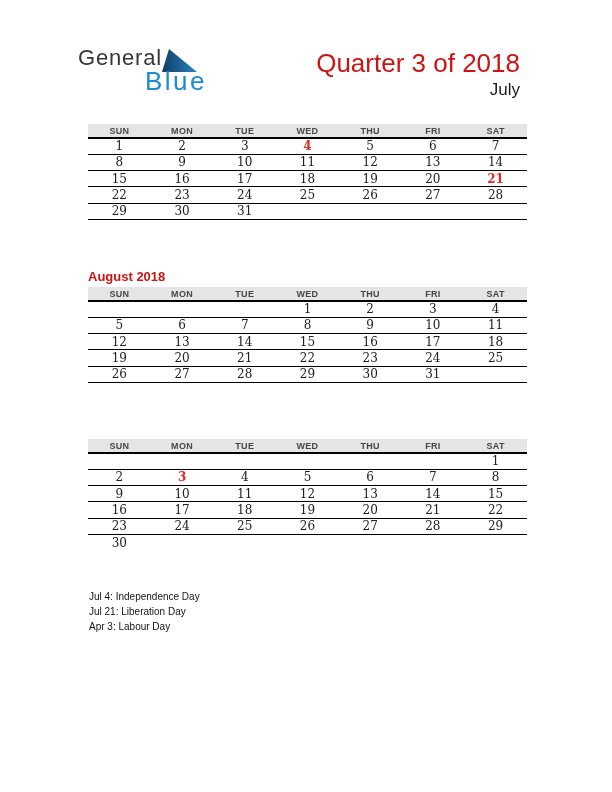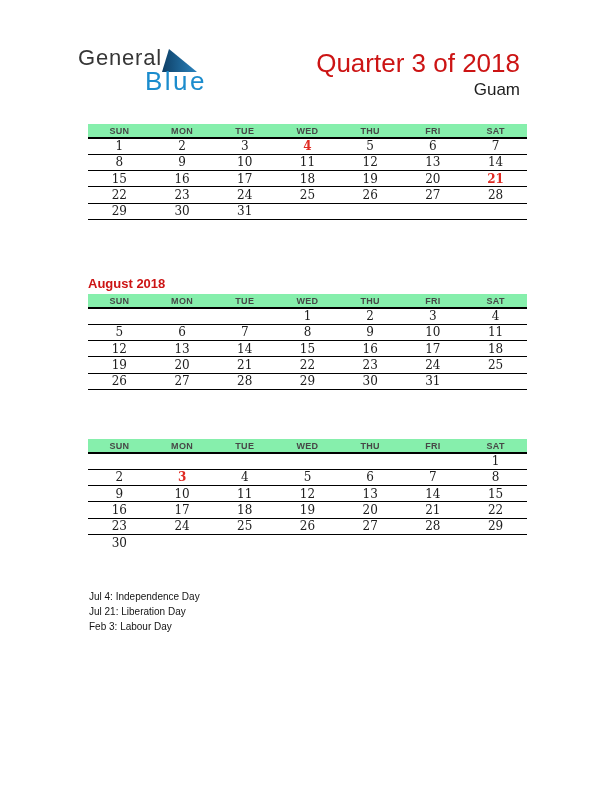--- a/index.html
+++ b/index.html
@@ -15,25 +15,25 @@
                text-align:right; margin-top:-5px; padding-right:1px; }
 
   
   .title-block { position:absolute; right:92px; top:48px; text-align:right; }
   .title { font-size:26px; color:#cc1414; line-height:30px; }
   .subtitle { font-size:17px; color:#1d1d1d; line-height:22px; margin-top:1px; }
 
   
   .month { position:absolute; left:88px; width:439px; }
   .month-0 { top:121px; }
-  .month-1 { top:276px; }
+  .month-1 { top:269px; }
   .month-2 { top:436px; }
   .month-name { margin:0; font-size:13px; font-weight:bold; color:#cc1414; line-height:15px; }
   table.cal { border-collapse:collapse; width:439px; margin-top:3px; table-layout:fixed; }
-  .cal thead tr { background:#86efac; height:14px; border-bottom:2px solid #000; }
+  .cal thead tr { background:#e5e5e5; height:14px; border-bottom:2px solid #000; }
   .cal th { font-size:9px; font-weight:bold; color:#474747; letter-spacing:0.3px;
             padding:0; text-align:center; }
   .cal tbody tr { border-bottom:1.5px solid #000; height:16.3px; }
   .cal tbody tr.no-line { border-bottom:none; }
   .cal td { font-family:"DejaVu Serif", serif; font-size:12px; color:#202020;
             text-align:center; padding:0; vertical-align:middle; }
   .cal td.holiday { color:#e02a22; font-weight:bold; }
 
   
   .holidays { position:absolute; left:89px; top:589px; font-size:10px; color:#141414;
@@ -55,21 +55,21 @@
           </linearGradient>
         </defs>
         <polygon points="1,24 8,1 36,24" fill="url(#triGrad)"></polygon>
       </svg>
     </div>
     <div class="logo-row2">Blue</div>
   </div>
 
   <div class="title-block">
     <div class="title">Quarter 3 of 2018</div>
-    <div class="subtitle">Guam</div>
+    <div class="subtitle">July</div>
   </div>
 
   <main id="months-root">
   <section class="month month-0">
     <table class="cal">
       <thead>
         <tr>
               <th>SUN</th>
               <th>MON</th>
               <th>TUE</th>
@@ -262,16 +262,16 @@
               <td></td>
             </tr>
           </tbody>
     </table>
   </section>
 </main>
 
   <footer class="holidays" id="holidays-root">
       <div>Jul 4: Independence Day</div>
       <div>Jul 21: Liberation Day</div>
-      <div>Feb 3: Labour Day</div>
+      <div>Apr 3: Labour Day</div>
     </footer>
 
 </div>
 
 </body></html>

